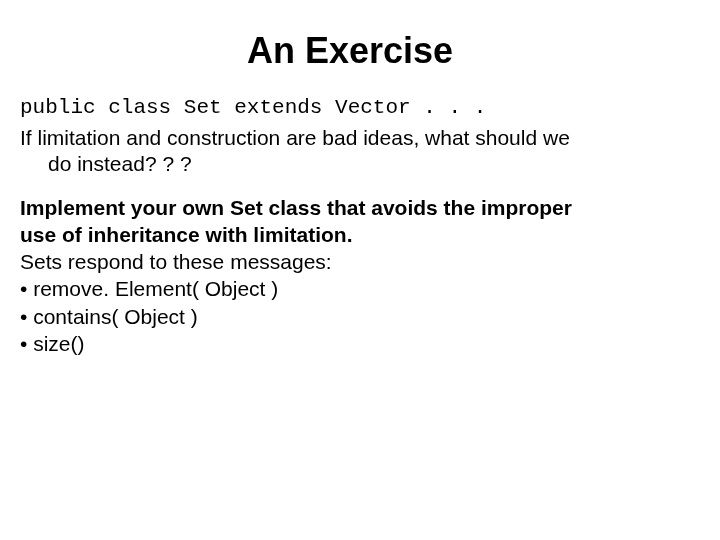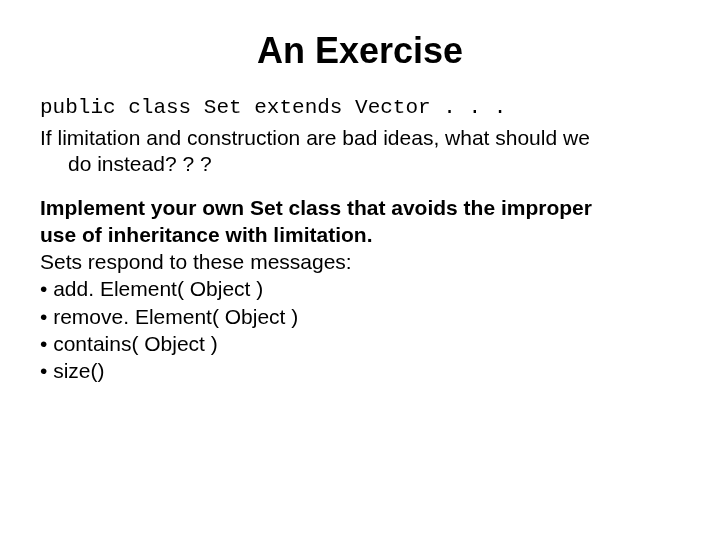--- a/index.html
+++ b/index.html
@@ -6,21 +6,21 @@
     margin: 0;
     padding: 0;
     width: 720px;
     height: 540px;
     background: #ffffff;
     font-family: Arial, Helvetica, sans-serif;
     color: #000000;
     overflow: hidden;
   }
   .slide {
-    padding: 20px 40px 20px 40px;
+    padding: 20px 40px 20px 20px;
     box-sizing: border-box;
   }
   .title {
     font-size: 36px;
     font-weight: bold;
     text-align: center;
     margin: 10px 0 24px 0;
   }
   .code-line {
     font-family: "Courier New", Courier, monospace;
@@ -60,19 +60,18 @@
 
   <div class="para">
     <span>If limitation and construction are bad ideas, what should we</span><br>
     <span class="indent">do instead? ? ?</span>
   </div>
 
   <div class="block">
     <span class="bold">Implement your own Set class that avoids the improper</span><br>
     <span class="bold">use of inheritance with limitation.</span><br>
     <span>Sets respond to these messages:</span><br>
-    <span class="bullet">• add. Element( Object )</span>
     <span class="bullet">• remove. Element( Object )</span>
     <span class="bullet">• contains( Object )</span>
     <span class="bullet">• size()</span>
   </div>
 
 </div>
 
 </body></html>

